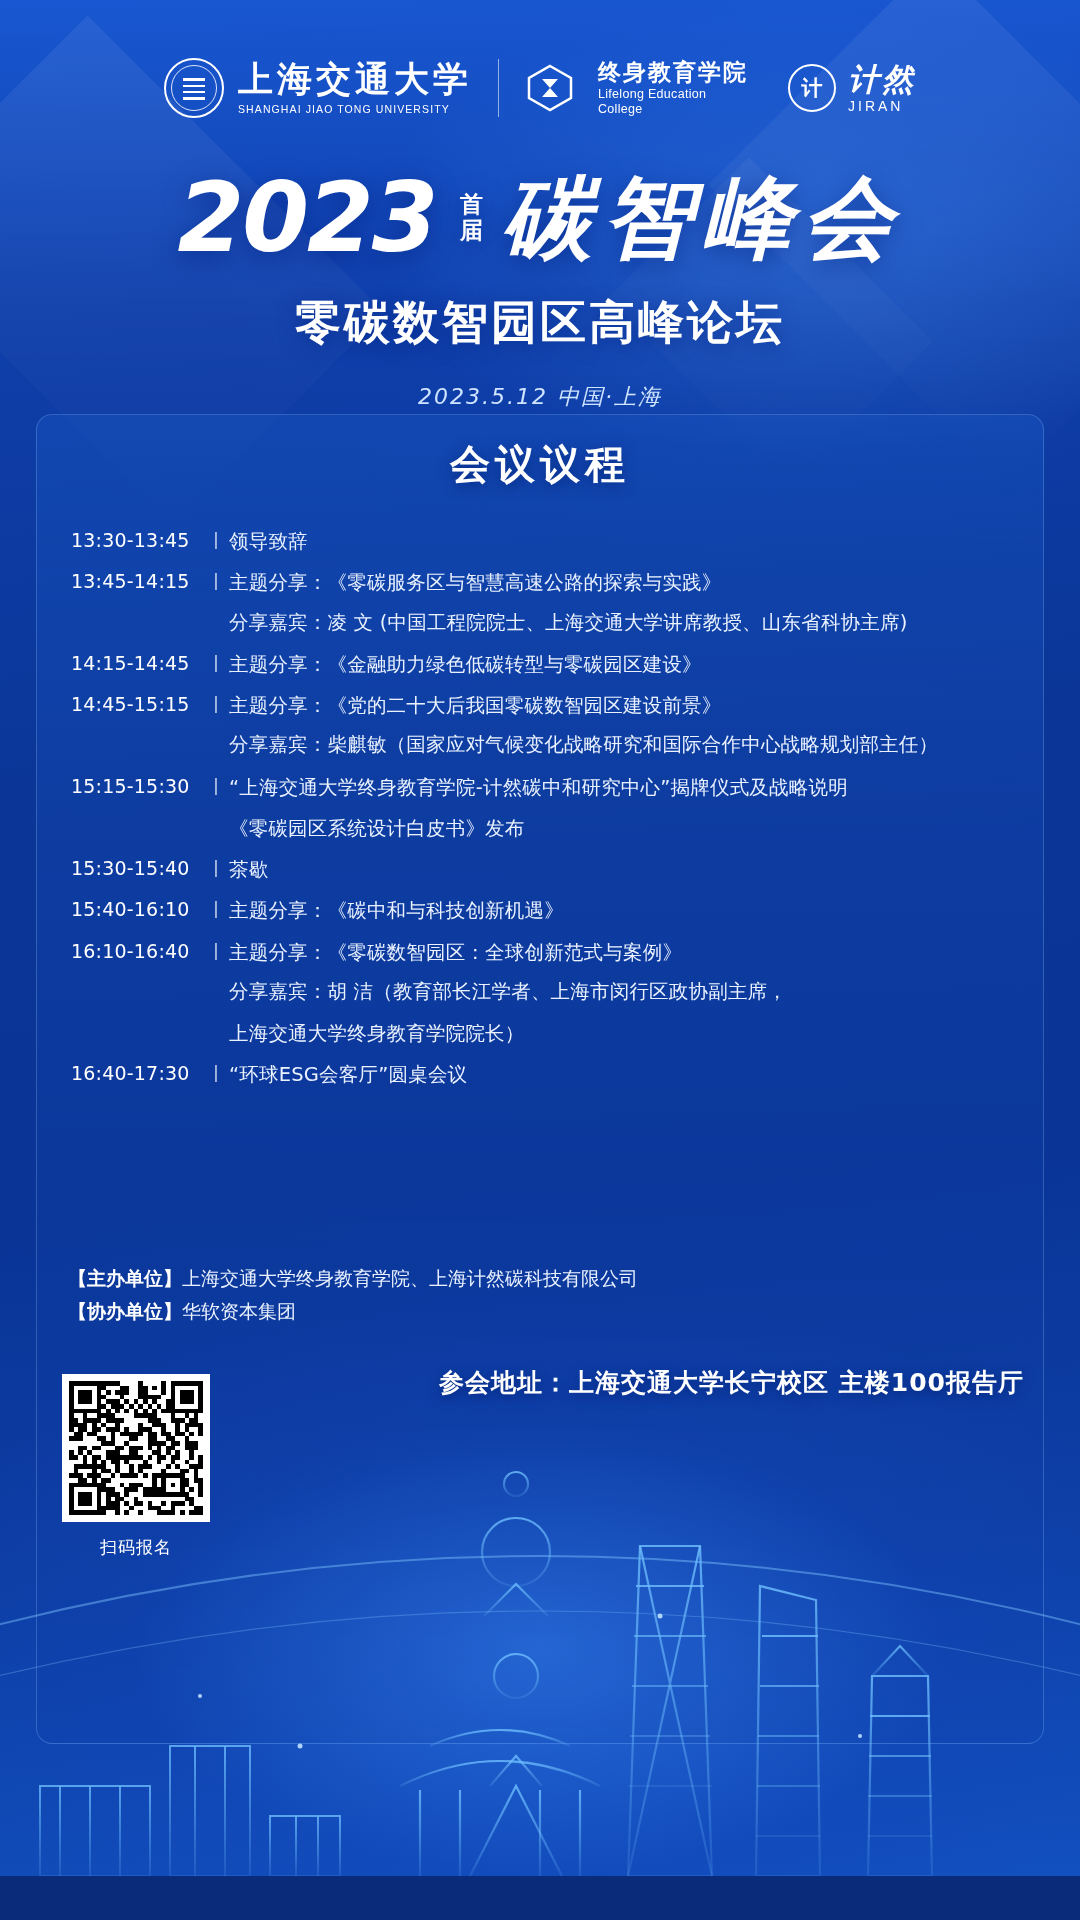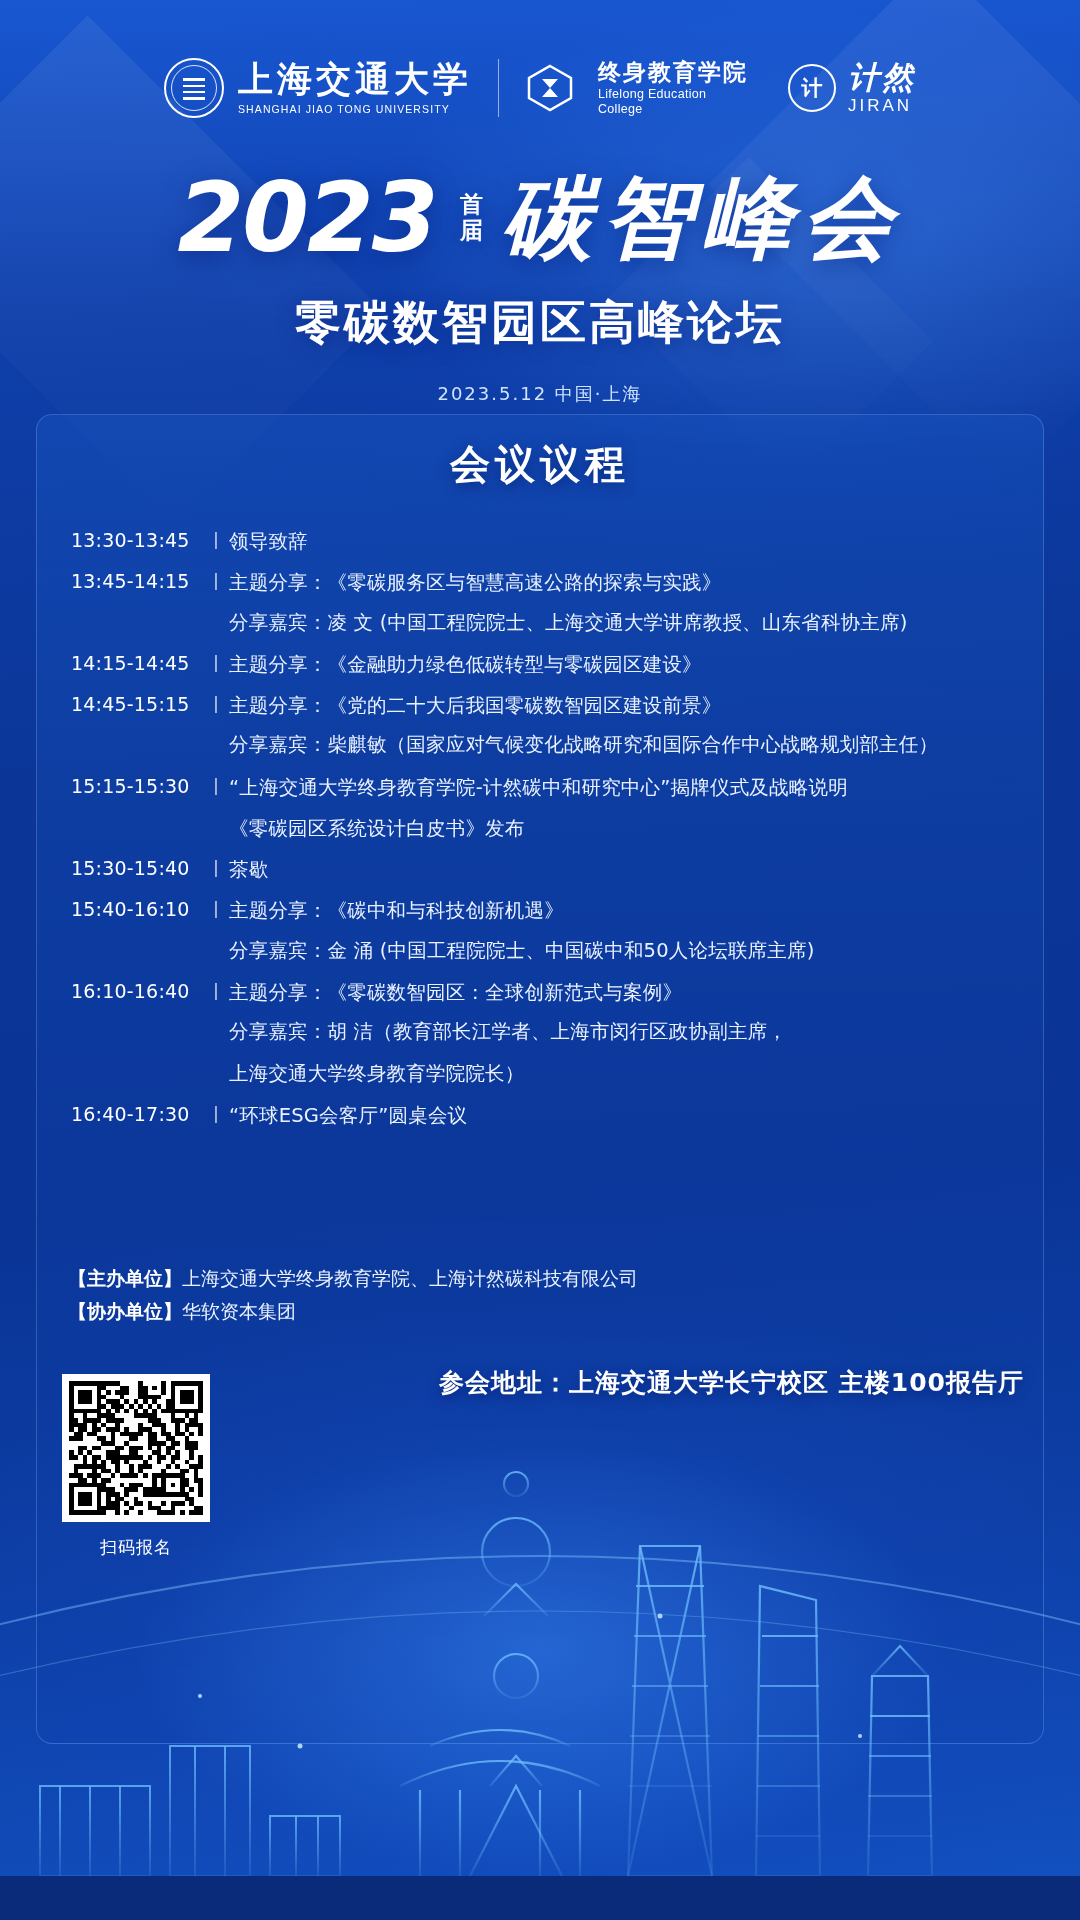--- a/index.html
+++ b/index.html
@@ -69,21 +69,21 @@
   .logo-jiran { display: flex; align-items: center; gap: 12px; margin-left: 40px; }
   .jiran-mark {
     width: 48px; height: 48px; border-radius: 50%;
     border: 2.5px solid #fff; position: relative; flex: none;
     display: flex; align-items: center; justify-content: center;
     color: #fff; font-size: 21px; font-weight: 700;
     font-family: "DejaVu Sans", sans-serif;
   }
   .jiran-txt { color: #fff; line-height: 1.1; }
   .jiran-cn { font-size: 31px; font-weight: 700; letter-spacing: 3px; font-family: "DejaVu Serif", serif; font-style: italic; }
-  .jiran-en { font-size: 17px; letter-spacing: 3px; margin-top: 3px; }
+  .jiran-en { font-size: 14px; letter-spacing: 3px; margin-top: 3px; }
 
   
   .title-wrap { position: absolute; top: 170px; left: 0; width: 1080px; text-align: center; }
   .main-title {
     display: flex; align-items: center; justify-content: center; 
     color: #ffffff;
     text-shadow: 0 6px 24px rgba(0,30,120,0.55);
   }
   .year {
     font-size: 96px; font-weight: 800; letter-spacing: -2px;
@@ -101,22 +101,23 @@
     font-family: "DejaVu Sans", sans-serif; font-style: italic;
     line-height: 1;
   }
   .sub-title {
     margin-top: 26px; color: #ffffff;
     font-size: 46px; font-weight: 700; letter-spacing: 3px;
     font-family: "DejaVu Sans", sans-serif;
     text-shadow: 0 4px 18px rgba(0,30,120,0.5);
   }
   .date-line {
-    margin-top: 28px; color: #cfe4ff; font-size: 18px; letter-spacing: 2px;
+    margin-top: 28px; color: #cfe4ff; font-size: 22px; letter-spacing: 2px;
     font-family: "DejaVu Sans", sans-serif;
+    font-style: italic;
   }
 
   
   .panel {
     position: absolute; left: 36px; top: 414px; width: 1008px; height: 1330px;
     background: linear-gradient(180deg, rgba(28,96,205,0.30) 0%, rgba(20,72,180,0.18) 55%, rgba(16,60,160,0.10) 100%);
     border: 1px solid rgba(140,195,255,0.28);
     border-radius: 16px;
   }
   .panel-title {
@@ -273,25 +274,20 @@
         </div>
         <div class="row">
           <div class="time">15:30-15:40</div>
           <div class="sep">|</div>
           <div class="desc">茶歇</div>
         </div>
         <div class="row">
           <div class="time">15:40-16:10</div>
           <div class="sep">|</div>
           <div class="desc">主题分享：《碳中和与科技创新机遇》</div>
-        </div>
-        <div class="row sub">
-          <div class="time"></div>
-          <div class="sep"></div>
-          <div class="desc">分享嘉宾：金  涌 (中国工程院院士、中国碳中和50人论坛联席主席)</div>
         </div>
         <div class="row">
           <div class="time">16:10-16:40</div>
           <div class="sep">|</div>
           <div class="desc">主题分享：《零碳数智园区：全球创新范式与案例》</div>
         </div>
         <div class="row sub">
           <div class="time"></div>
           <div class="sep"></div>
           <div class="desc">分享嘉宾：胡  洁（教育部长江学者、上海市闵行区政协副主席，</div>

